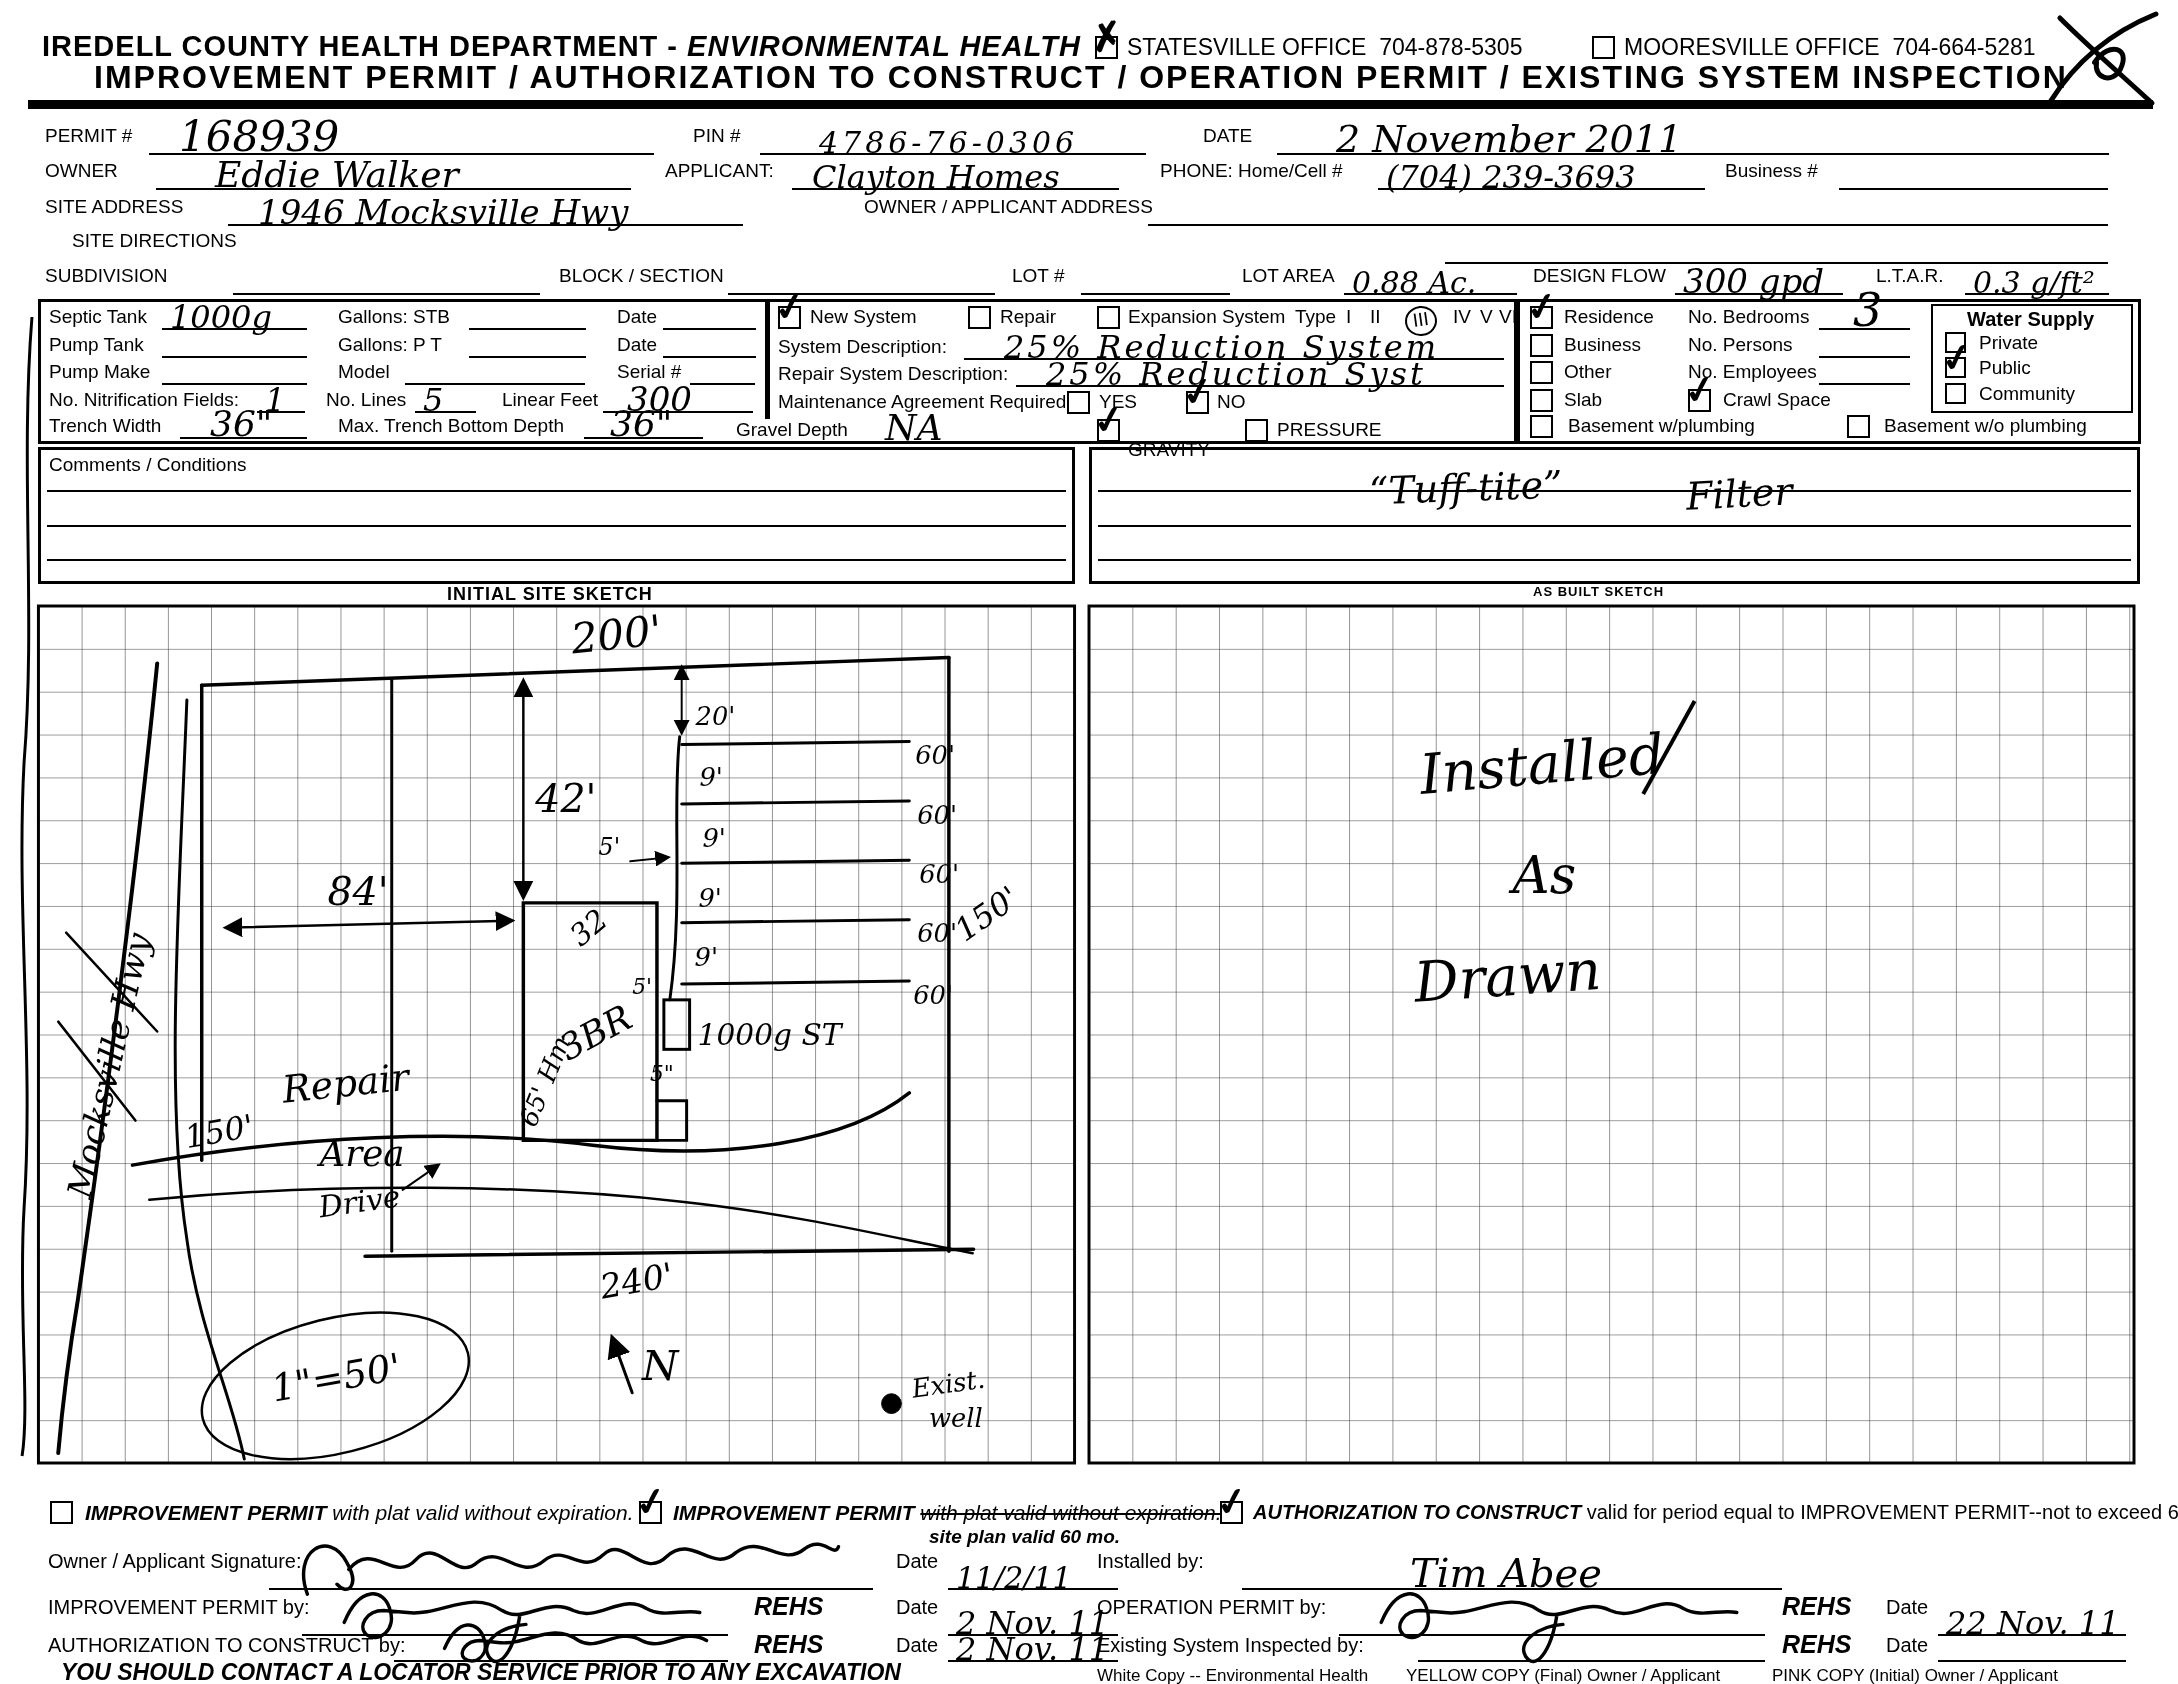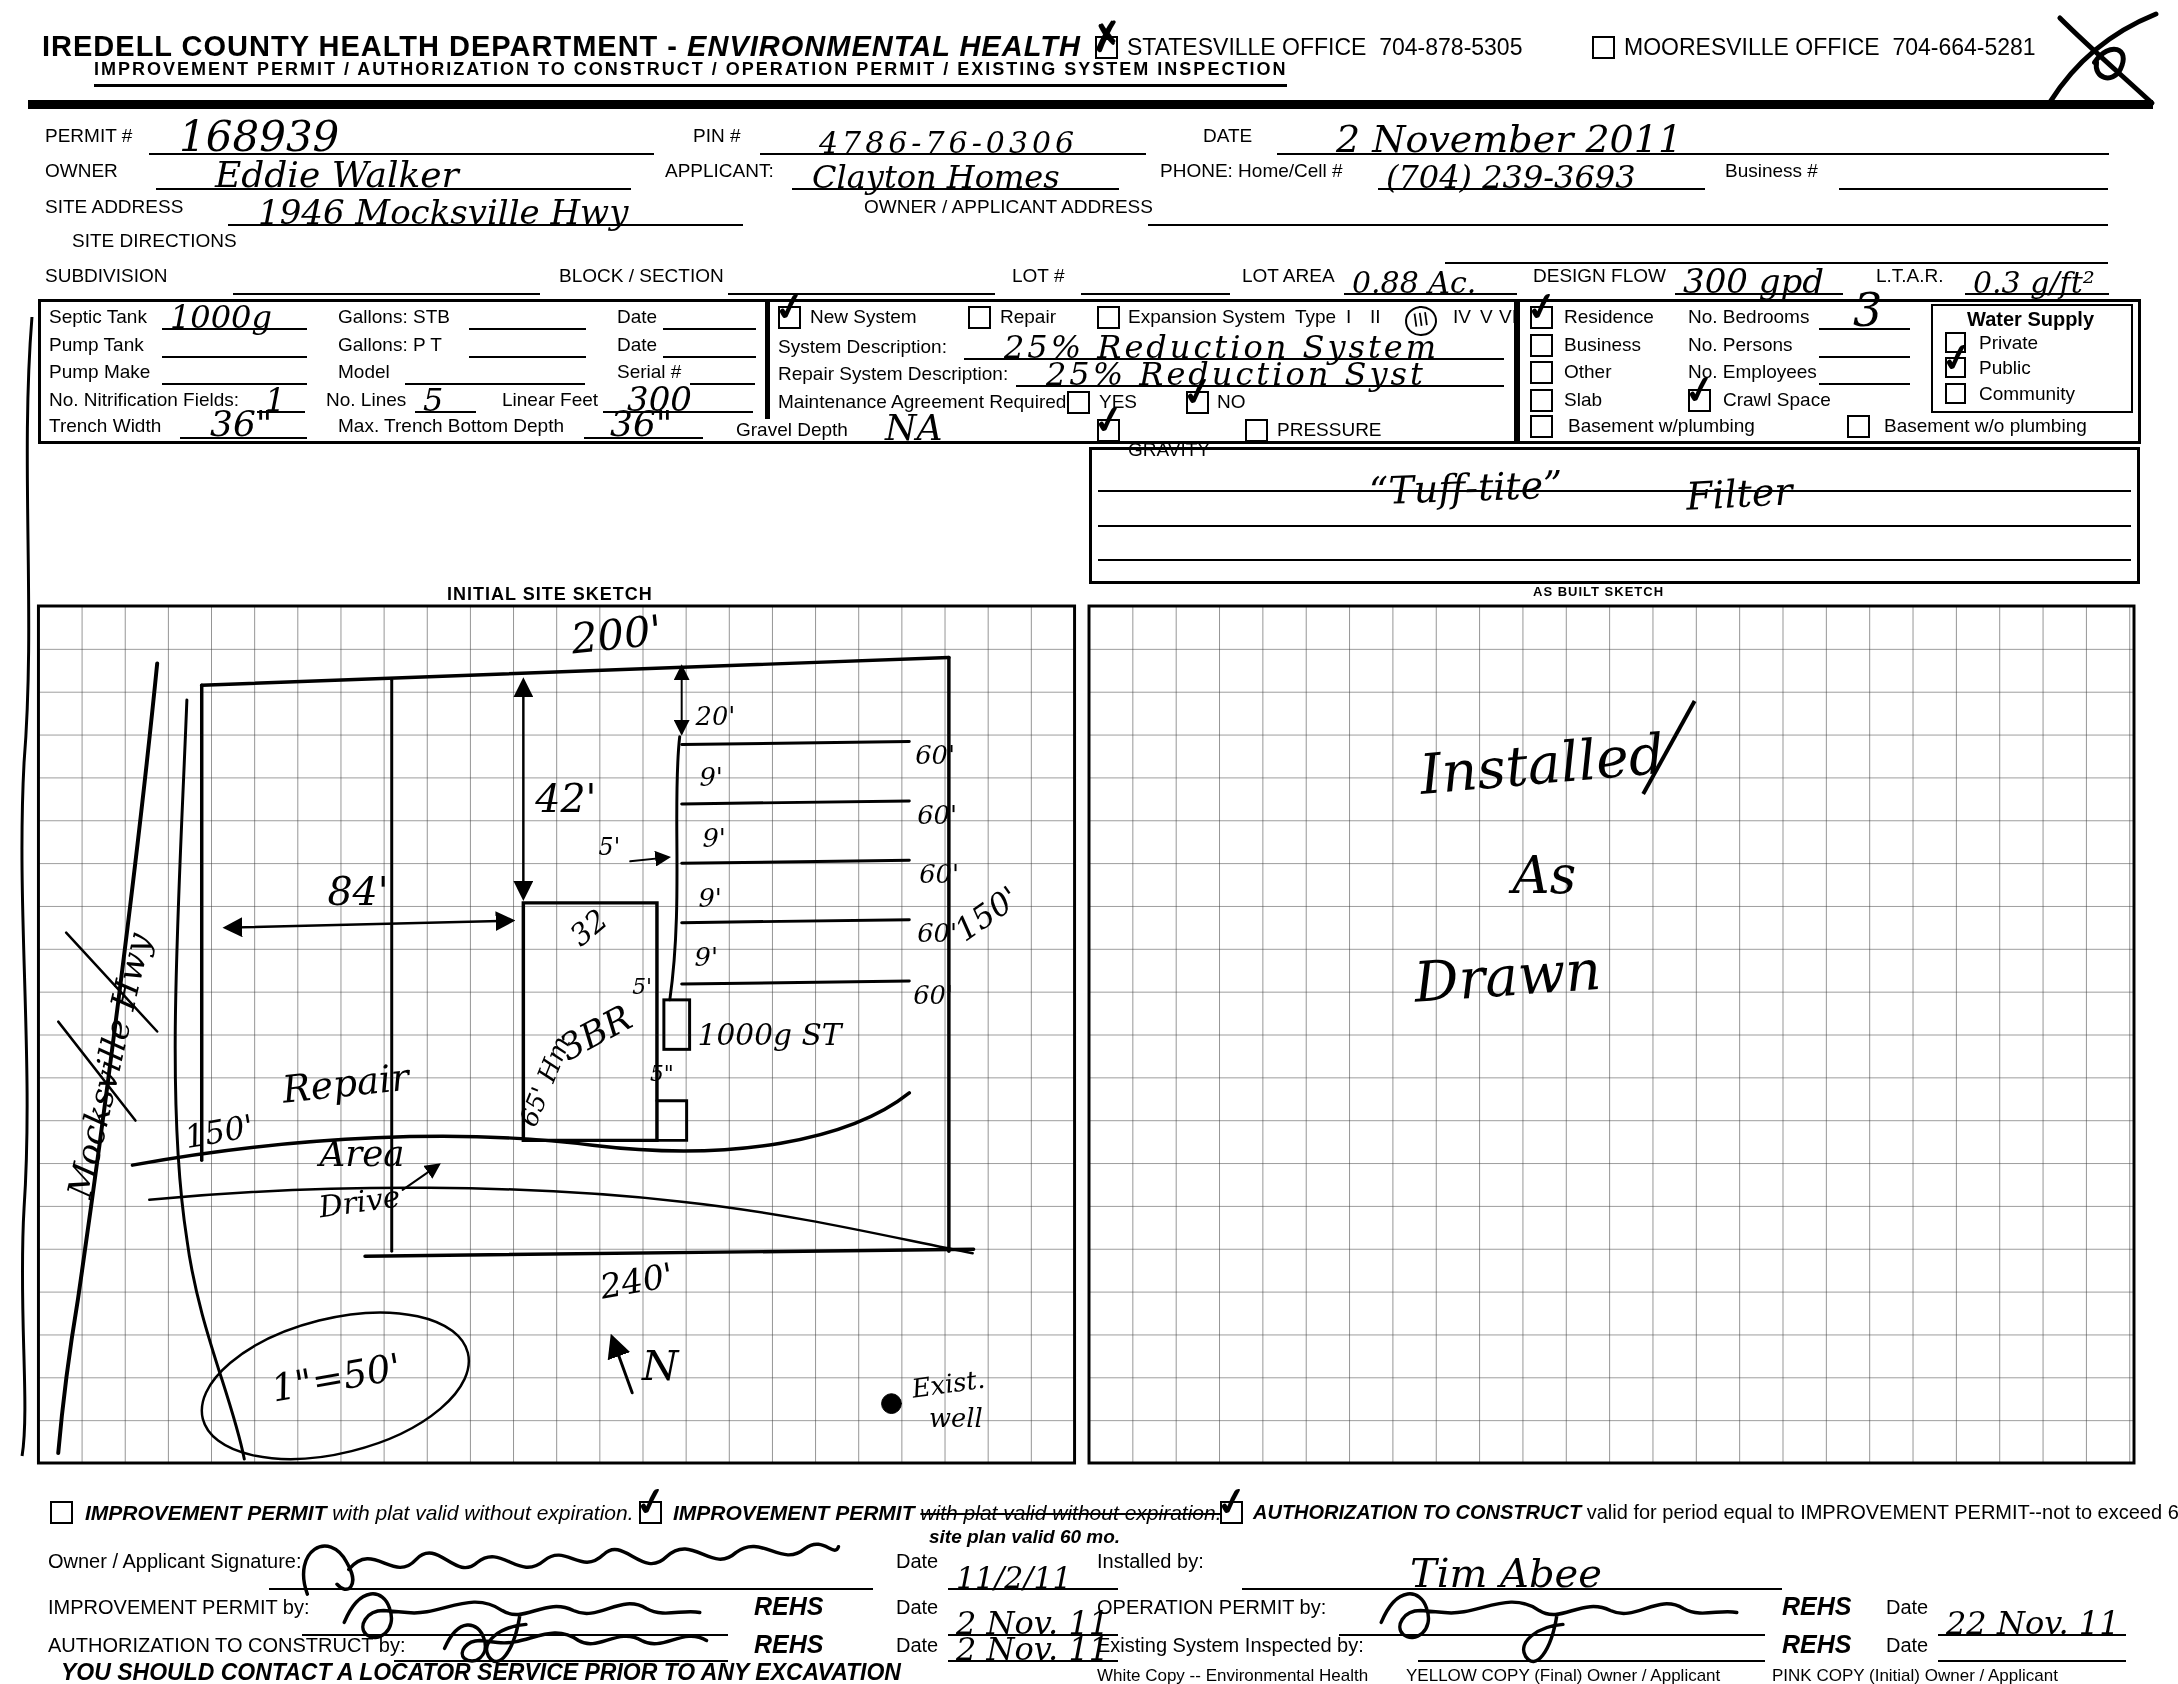--- a/index.html
+++ b/index.html
@@ -41,21 +41,21 @@
     <span>MOORESVILLE OFFICE</span>&nbsp; <span>704-664-5281</span>
   </span>
 
   <svg class="abs" style="left:2035px;top:8px;" width="129" height="104" viewBox="0 0 130 105">
     <g stroke="#000" stroke-width="5" fill="none" stroke-linecap="round">
       <path d="M15,95 C40,55 75,25 122,6"></path>
       <path d="M25,10 C55,40 90,70 118,96"></path>
       <path d="M60,55 C75,33 97,40 86,62 C78,77 59,71 62,55"></path>
     </g>
   </svg>
-  <div class="L B" style="left:94px;top:59px;font-size:18px;letter-spacing:2px;border-bottom:3px solid #000;padding-bottom:4px;">IMPROVEMENT PERMIT / AUTHORIZATION TO CONSTRUCT / OPERATION PERMIT / EXISTING SYSTEM INSPECTION</div>
+  <div class="L B" style="left:94px;top:59px;font-size:32px;letter-spacing:2px;border-bottom:3px solid #000;padding-bottom:4px;">IMPROVEMENT PERMIT / AUTHORIZATION TO CONSTRUCT / OPERATION PERMIT / EXISTING SYSTEM INSPECTION</div>
   <div class="bar" style="left:28px;top:100px;width:2125px;height:9px;"></div>
 
   <svg class="abs" style="left:14px;top:317px;" width="30" height="1139" viewBox="0 0 30 1150">
     <path d="M18,0 C6,150 22,300 10,450 C2,600 20,750 10,900 C4,1000 16,1100 8,1150" stroke="#000" stroke-width="3" fill="none"></path>
   </svg>
 
   <span class="L" style="left:45px;top:125px;">PERMIT #</span>
   <span class="fl" style="left:149px;top:127px;width:505px;">
     <i class="hw v" style="font-size:42px;left:30px;">168939</i>
     </span>
@@ -243,20 +243,26 @@
       <span class="L" style="left:46px;top:26px;">Private</span>
       <span class="cb" style="left:12px;top:51px;width:17px;height:17px;">
         <span class="mark">✓</span>
         </span>
       <span class="L" style="left:46px;top:51px;">Public</span>
       <span class="cb" style="left:12px;top:77px;width:17px;height:17px;"></span>
       <span class="L" style="left:46px;top:77px;">Community</span>
     </div>
   </div>
 
+  <div class="box" style="left:38px;top:447px;width:1031px;height:131px;">
+    <span class="L" style="left:8px;top:4px;">Comments / Conditions</span>
+    <div class="ln" style="top:40px;"></div>
+    <div class="ln" style="top:75px;"></div>
+    <div class="ln" style="top:109px;"></div>
+  </div>
   <div class="box" style="left:1089px;top:447px;width:1045px;height:131px;">
     <div class="ln" style="top:40px;"></div>
     <div class="ln" style="top:75px;"></div>
     <div class="ln" style="top:109px;"></div>
     <i class="hw abs" style="left:277px;top:16px;font-size:38px;transform:rotate(-2deg);">“Tuff-tite”</i>
     <i class="hw abs" style="left:594px;top:22px;font-size:38px;transform:rotate(-3deg);">Filter</i>
   </div>
 
   <span class="L B" style="left:447px;top:584px;font-size:18px;letter-spacing:1px;">INITIAL SITE SKETCH</span>
   <span class="L B" style="left:1533px;top:584px;font-size:13px;letter-spacing:1px;">AS BUILT SKETCH</span>

